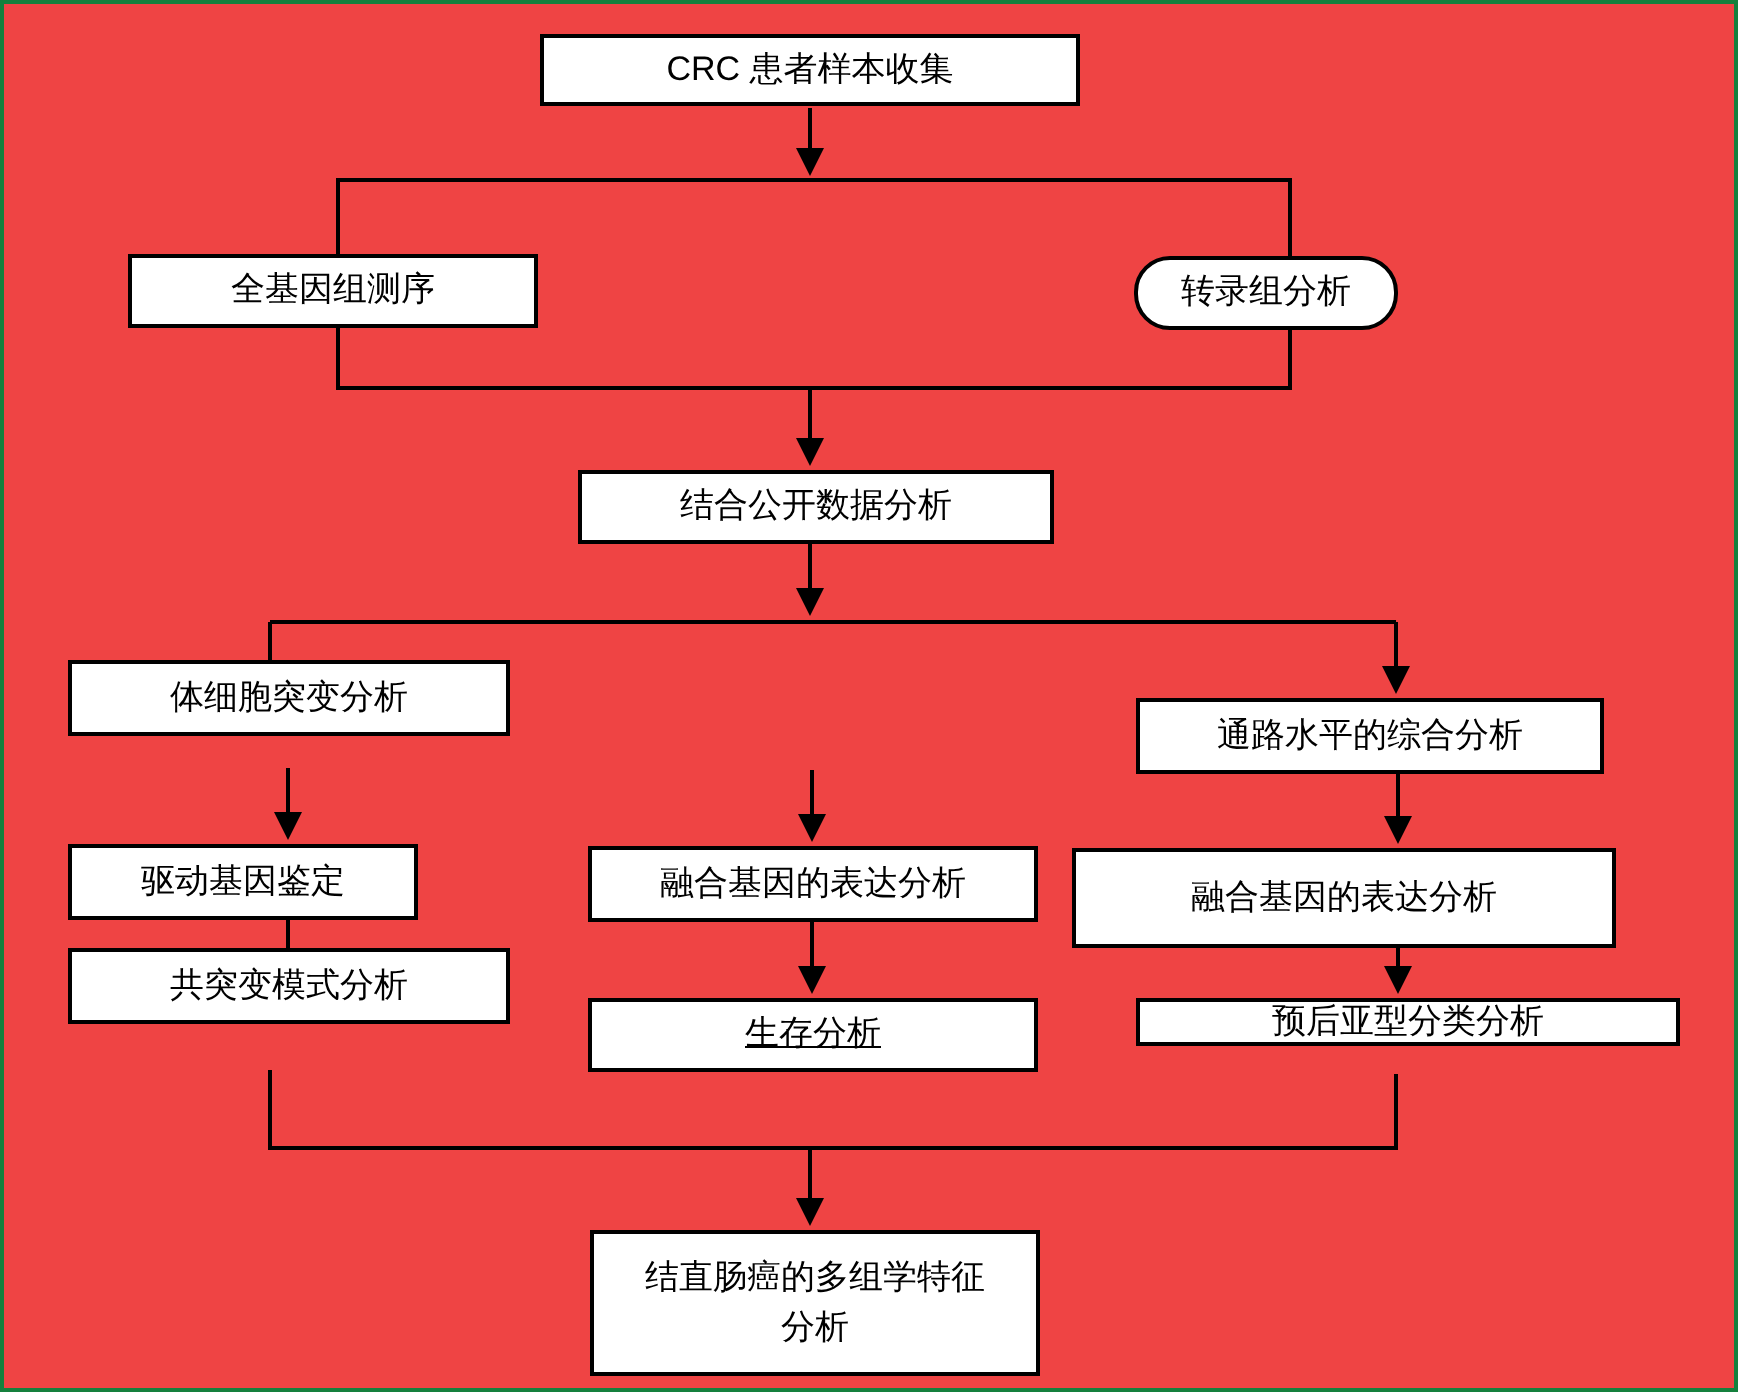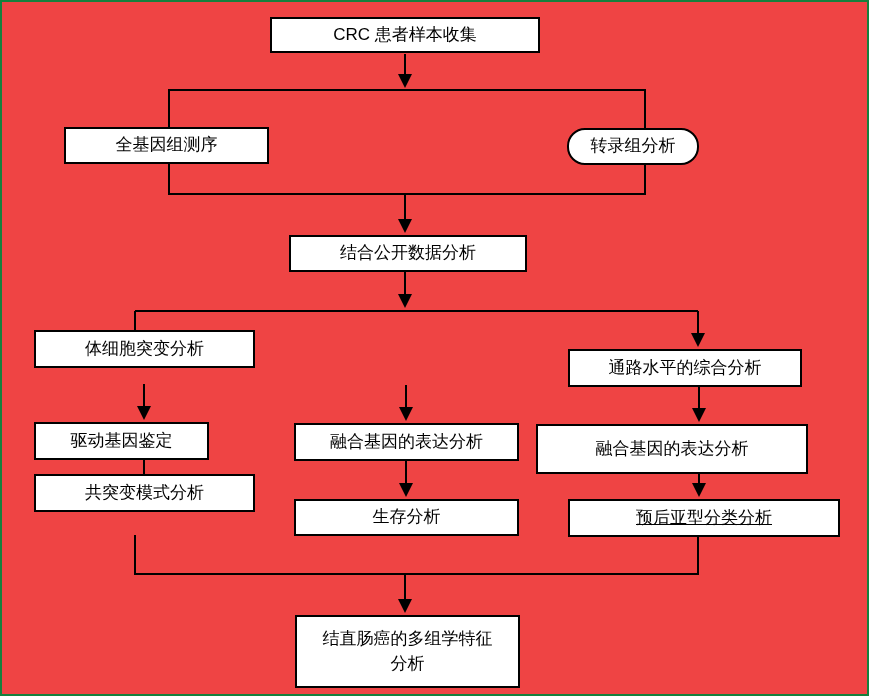--- a/index.html
+++ b/index.html
@@ -90,24 +90,24 @@
 
   <div class="node" style="left:565px; top:126px; width:132px; height:37px;border-radius:18px;">转录组分析</div>
 
   <div class="node" style="left:287px; top:233px; width:238px; height:37px;">结合公开数据分析</div>
 
   <div class="node" style="left:32px; top:328px; width:221px; height:38px;">体细胞突变分析</div>
   <div class="node" style="left:32px; top:420px; width:175px; height:38px;">驱动基因鉴定</div>
   <div class="node" style="left:32px; top:472px; width:221px; height:38px;">共突变模式分析</div>
 
   <div class="node" style="left:292px; top:421px; width:225px; height:38px;">融合基因的表达分析</div>
-  <div class="node" style="left:292px; top:497px; width:225px; height:37px;">生存分析</div>
+  <div class="node" style="left:292px; top:497px; width:225px; height:37px;text-decoration:underline;">生存分析</div>
 
   <div class="node" style="left:566px; top:347px; width:234px; height:38px;">通路水平的综合分析</div>
   <div class="node" style="left:534px; top:422px; width:272px; height:50px;">融合基因的表达分析</div>
-  <div class="node" style="left:566px; top:497px; width:272px; height:38px;text-decoration:underline;">预后亚型分类分析</div>
+  <div class="node" style="left:566px; top:497px; width:272px; height:24px;">预后亚型分类分析</div>
 
   <div class="node" style="left:293px; top:613px; width:225px; height:73px;">
     <span>结直肠癌的多组学特征</span>
     <span>分析</span>
   </div>
 
 </div>
 
 </body></html>

